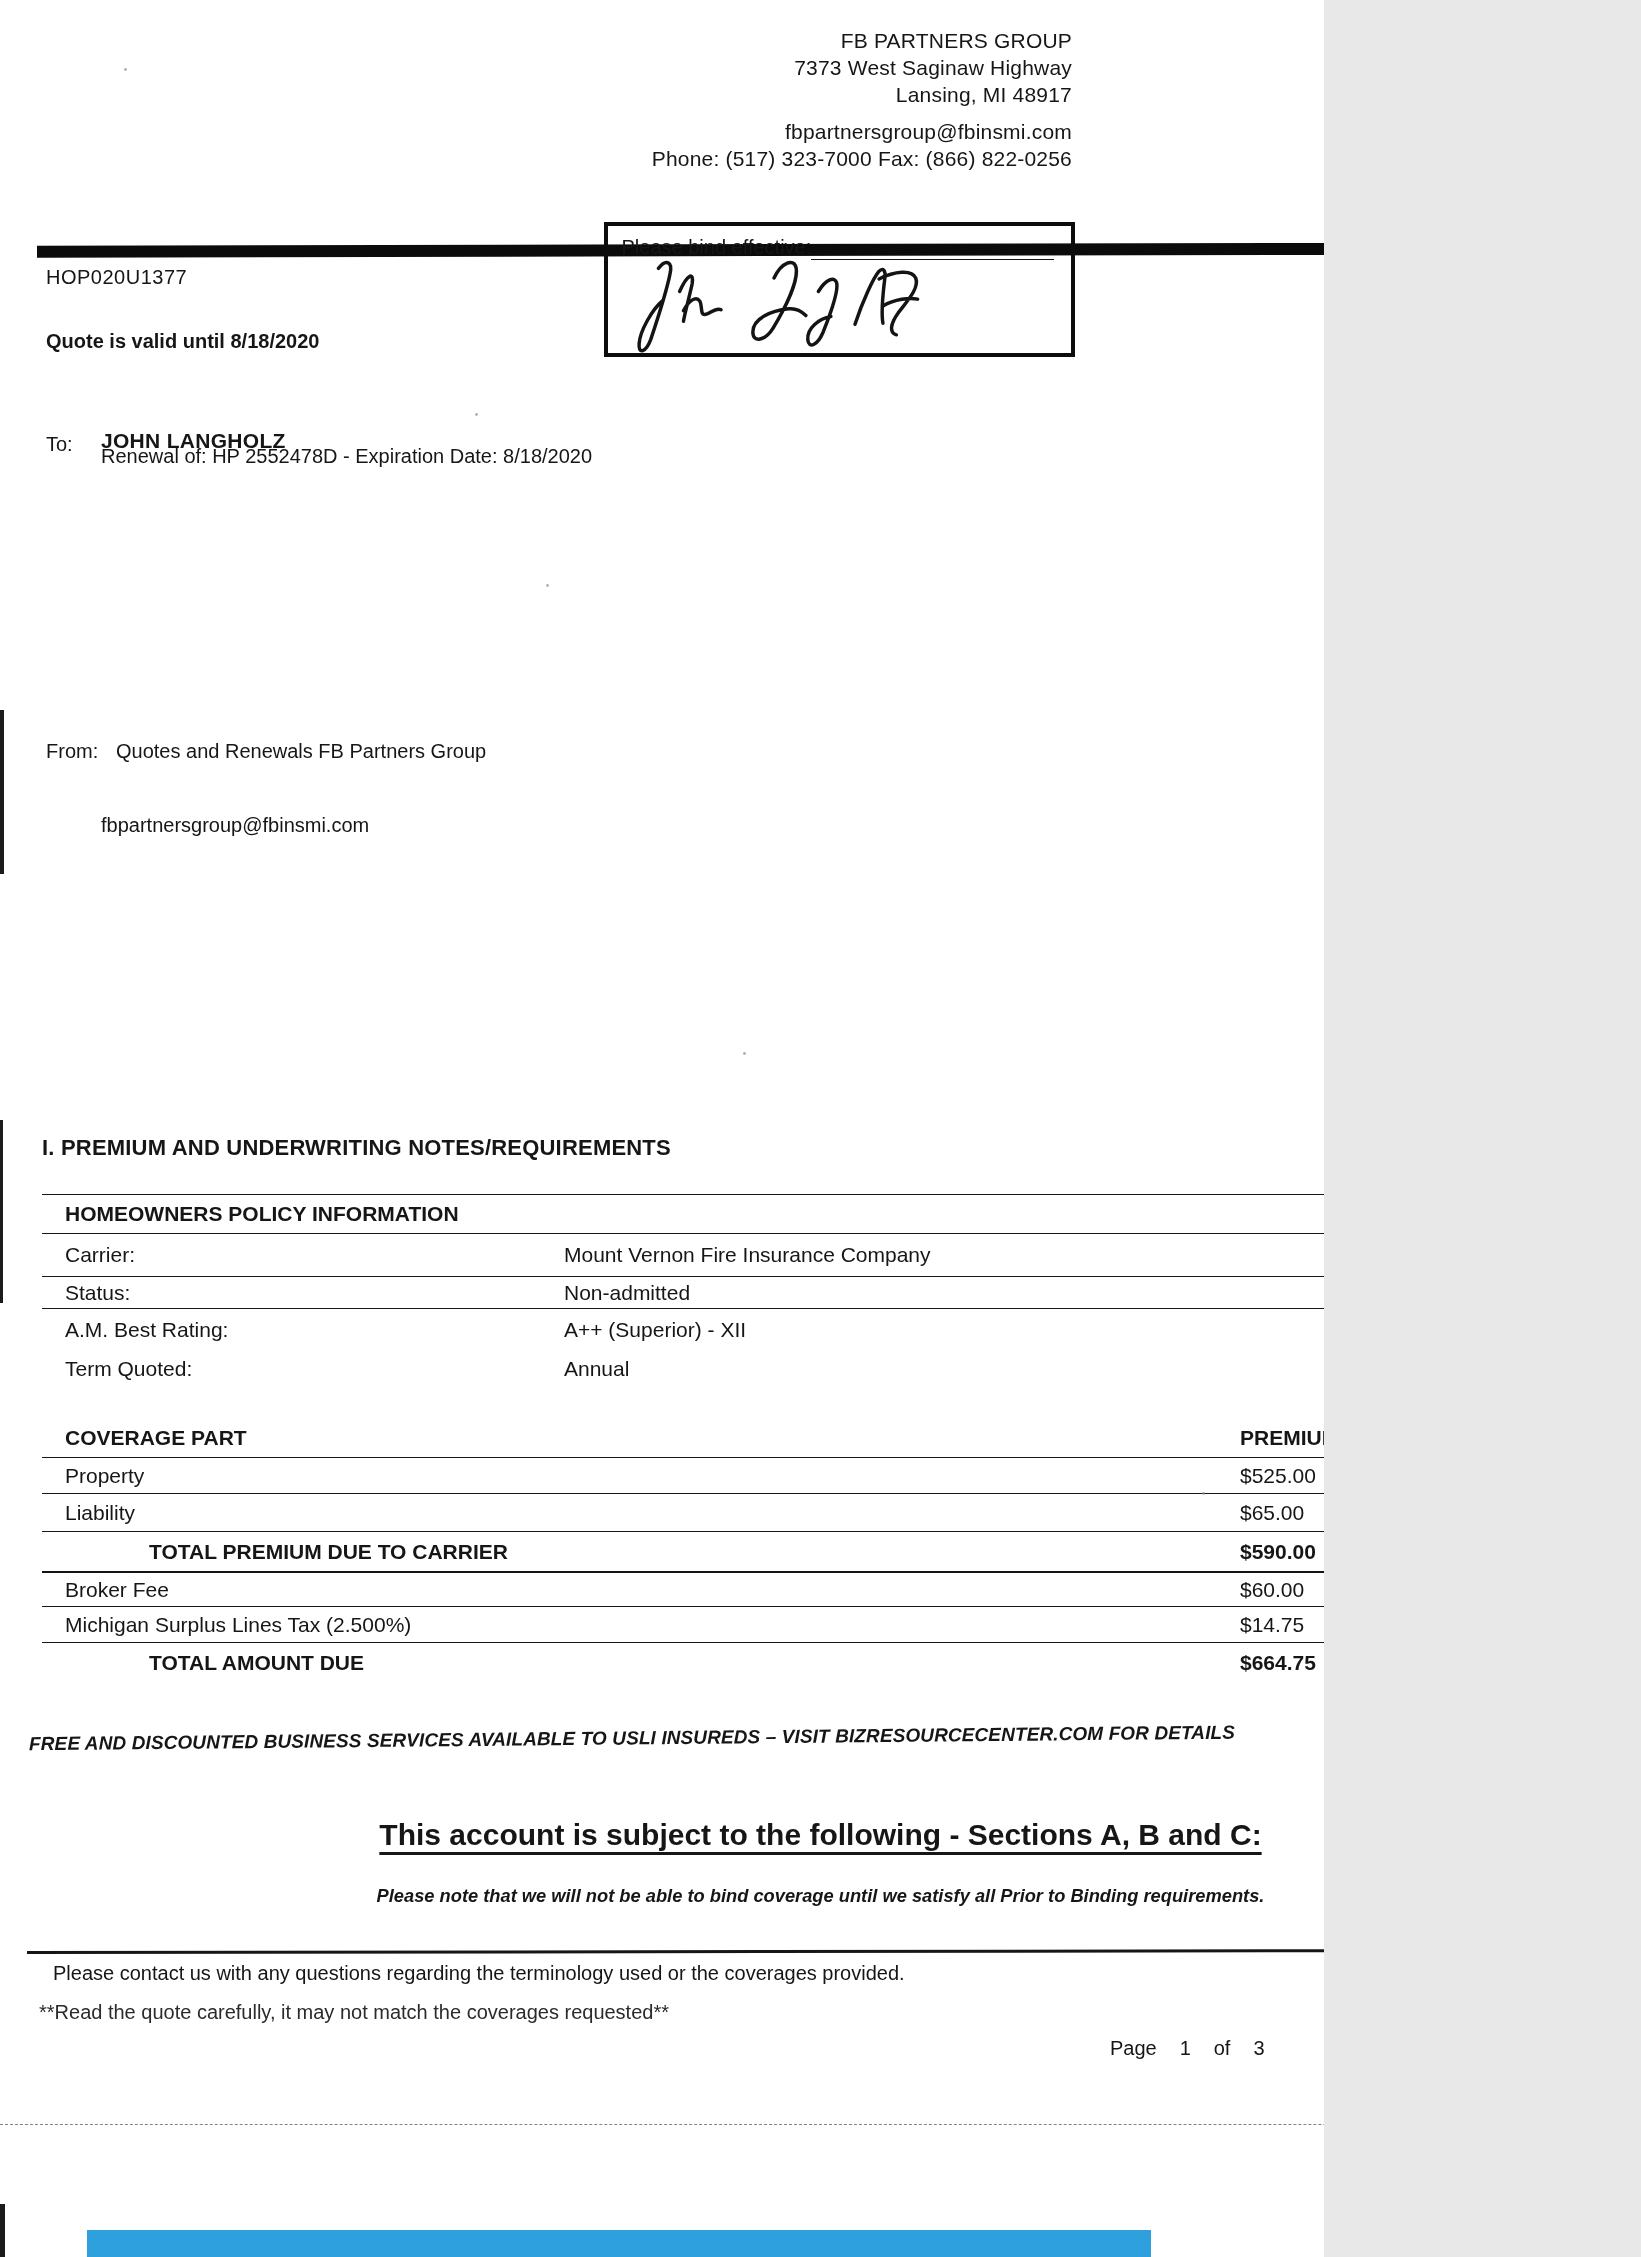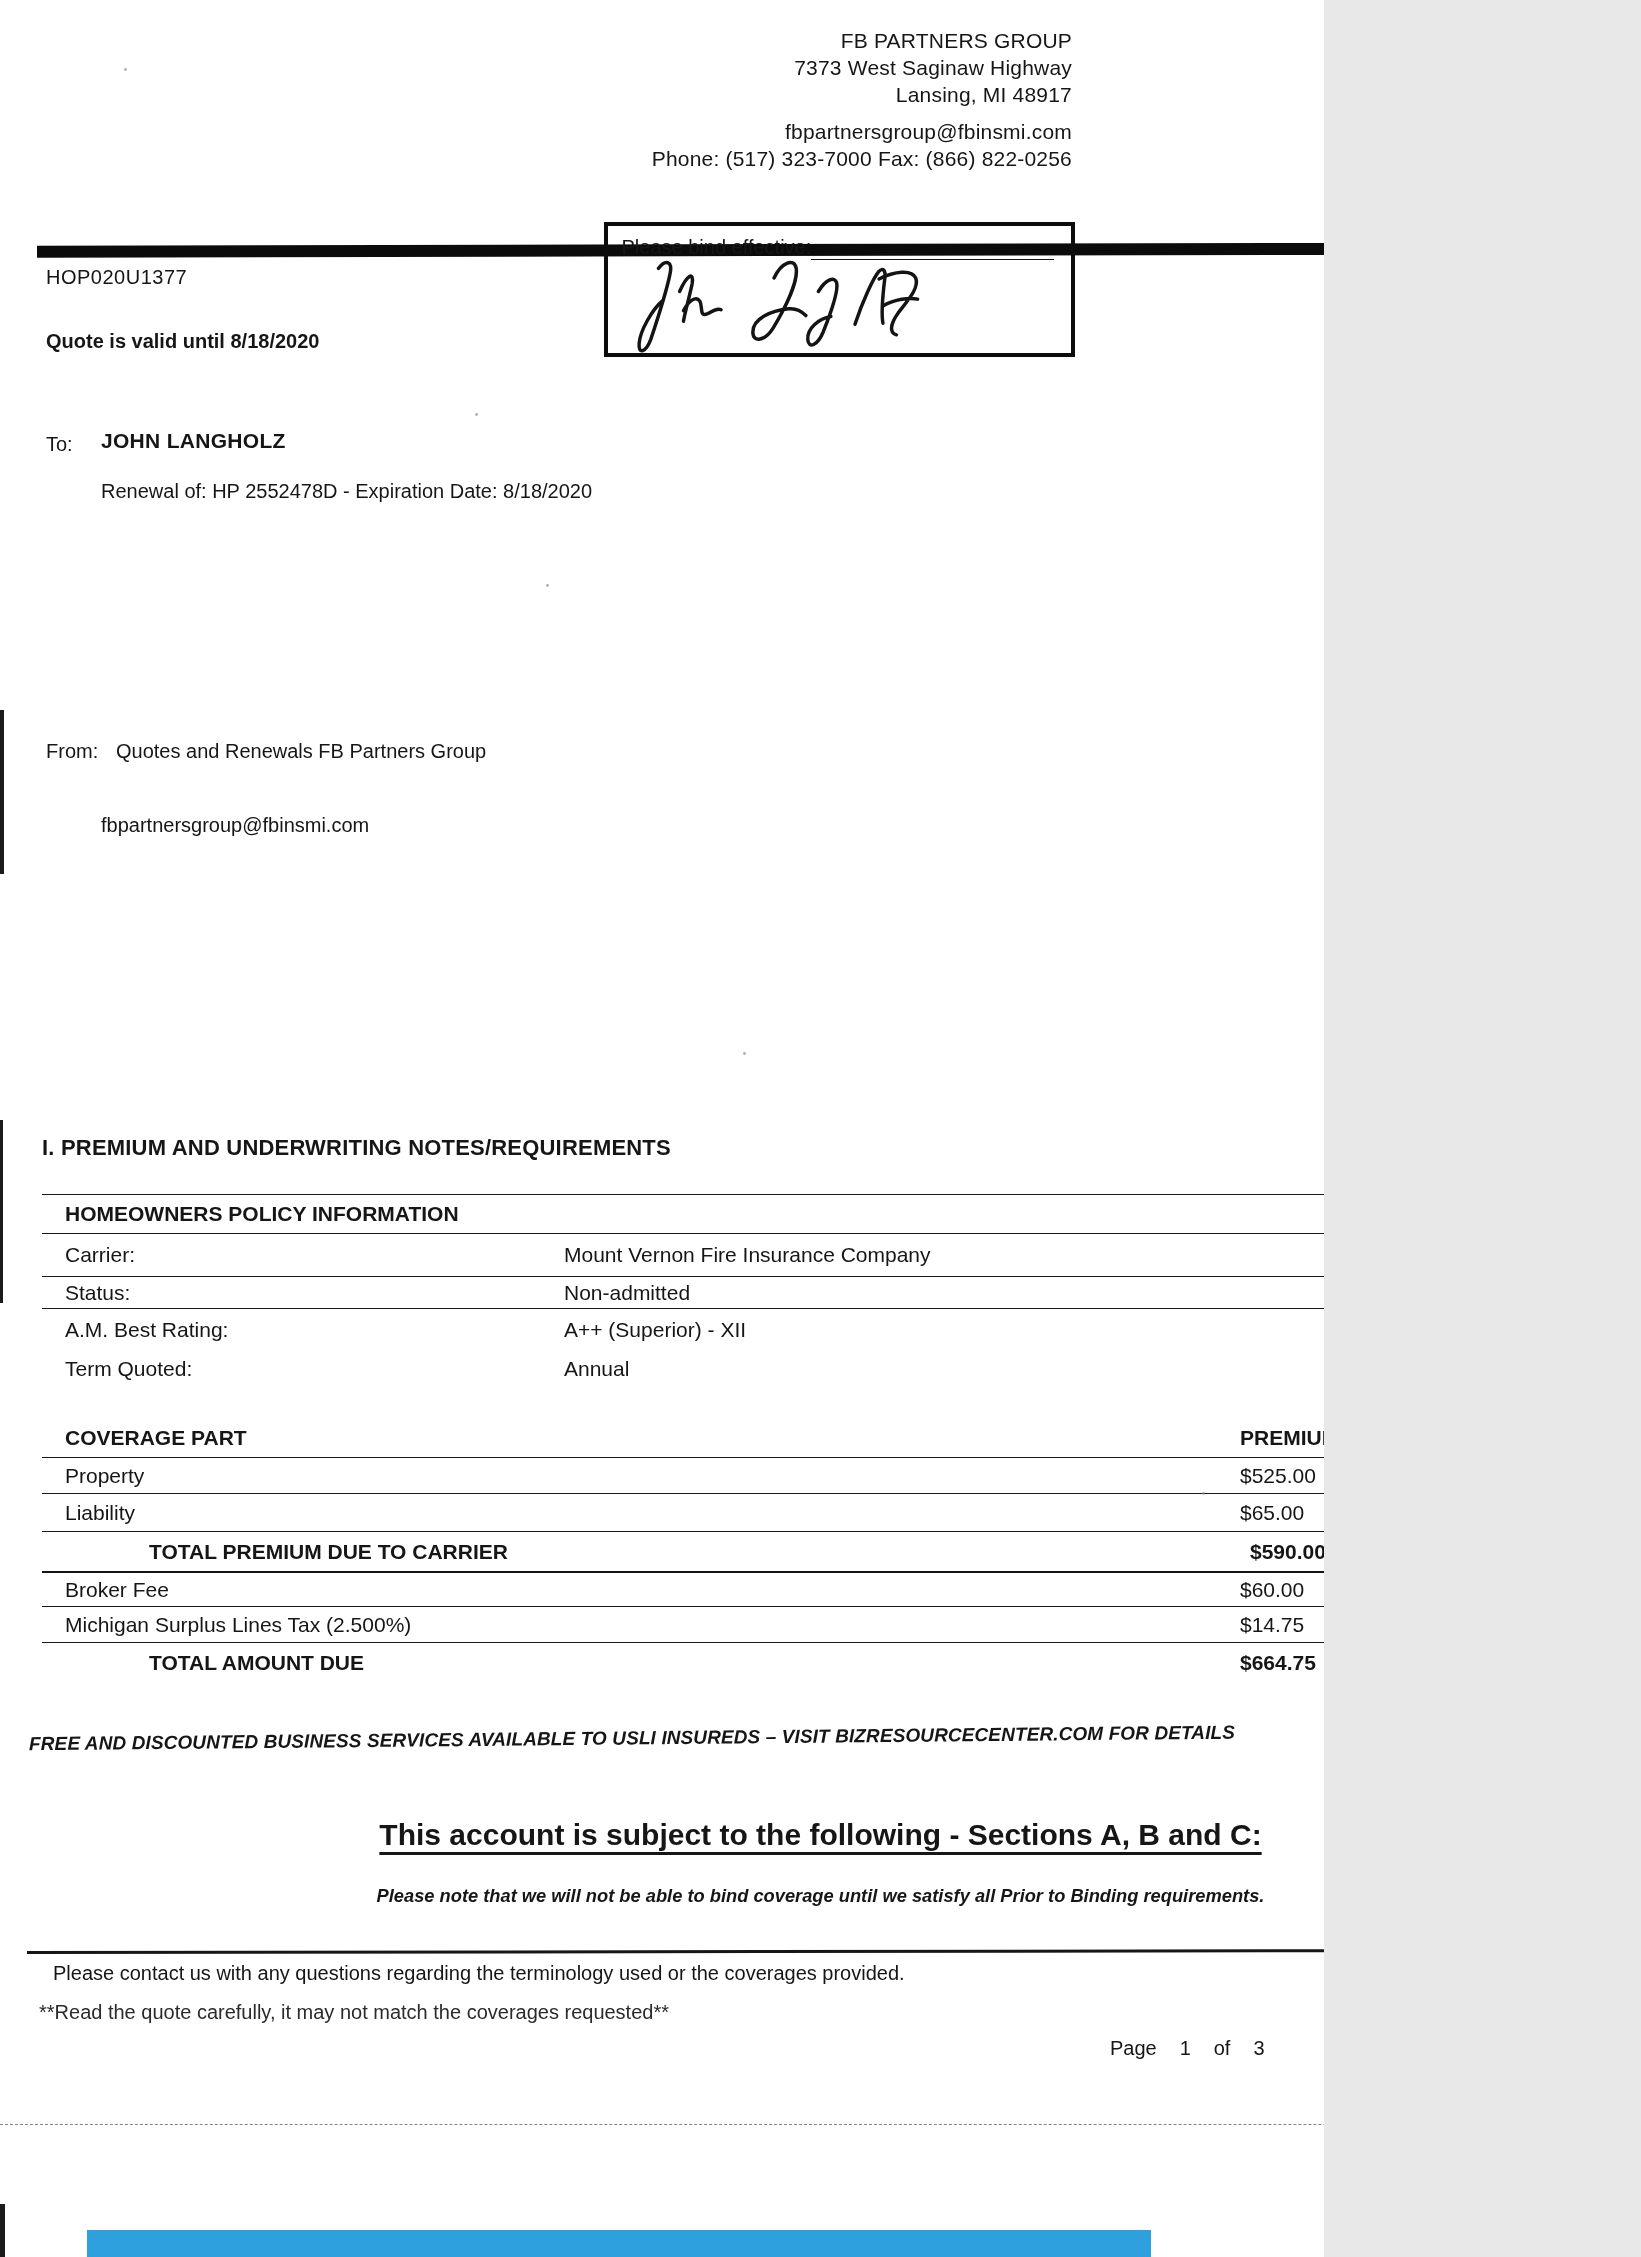--- a/index.html
+++ b/index.html
@@ -34,21 +34,21 @@
   .bind-box{
     left:604px;top:222px;width:471px;height:135px;
     border:4.8px solid #0c0c0c;box-sizing:border-box;
   }
   .bind-label{position:absolute;left:13.5px;top:9.7px;font-size:20px;}
   .bind-line{position:absolute;left:203px;top:33px;width:243px;border-bottom:1.9px solid #141414;}
   .sig{position:absolute;left:21px;top:25px;}
 
   .to-label{left:46px;top:433px;font-size:20px;}
   .recipient{left:101px;top:429px;font-size:21px;font-weight:bold;letter-spacing:0.3px;}
-  .renewal{left:101px;top:480px;font-size:20px;}
+  .renewal{left:101px;top:445px;font-size:20px;}
 
   .from-label{left:46px;top:740px;font-size:20px;}
   .from-name{left:116px;top:740px;font-size:20px;}
   .from-email{left:101px;top:814px;font-size:20px;}
 
   .section-title{left:42px;top:1135px;font-size:22px;font-weight:bold;letter-spacing:0.2px;}
 
   
   .tbl{left:42px;width:1556px;}
   .trow{display:flex;align-items:center;box-sizing:border-box;}
@@ -166,21 +166,21 @@
       <div class="tvalue hdr">PREMIUM</div>
     </div>
     <div class="trow bb" style="height:36px;">
       <div class="tlabel lab-cov">Property</div>
       <div class="tvalue">$525.00</div>
     </div>
     <div class="trow bb" style="height:38px;">
       <div class="tlabel lab-cov">Liability</div>
       <div class="tvalue">$65.00</div>
     </div>
-    <div class="trow bb3" style="height:41px;gap:10px;">
+    <div class="trow bb3" style="height:41px;">
       <div class="tlabel lab-cov tot">TOTAL PREMIUM DUE TO CARRIER</div>
       <div class="tvalue bold">$590.00</div>
     </div>
     <div class="trow bb" style="height:34px;">
       <div class="tlabel lab-cov">Broker Fee</div>
       <div class="tvalue">$60.00</div>
     </div>
     <div class="trow bb" style="height:36px;">
       <div class="tlabel lab-cov">Michigan Surplus Lines Tax (2.500%)</div>
       <div class="tvalue">$14.75</div>

